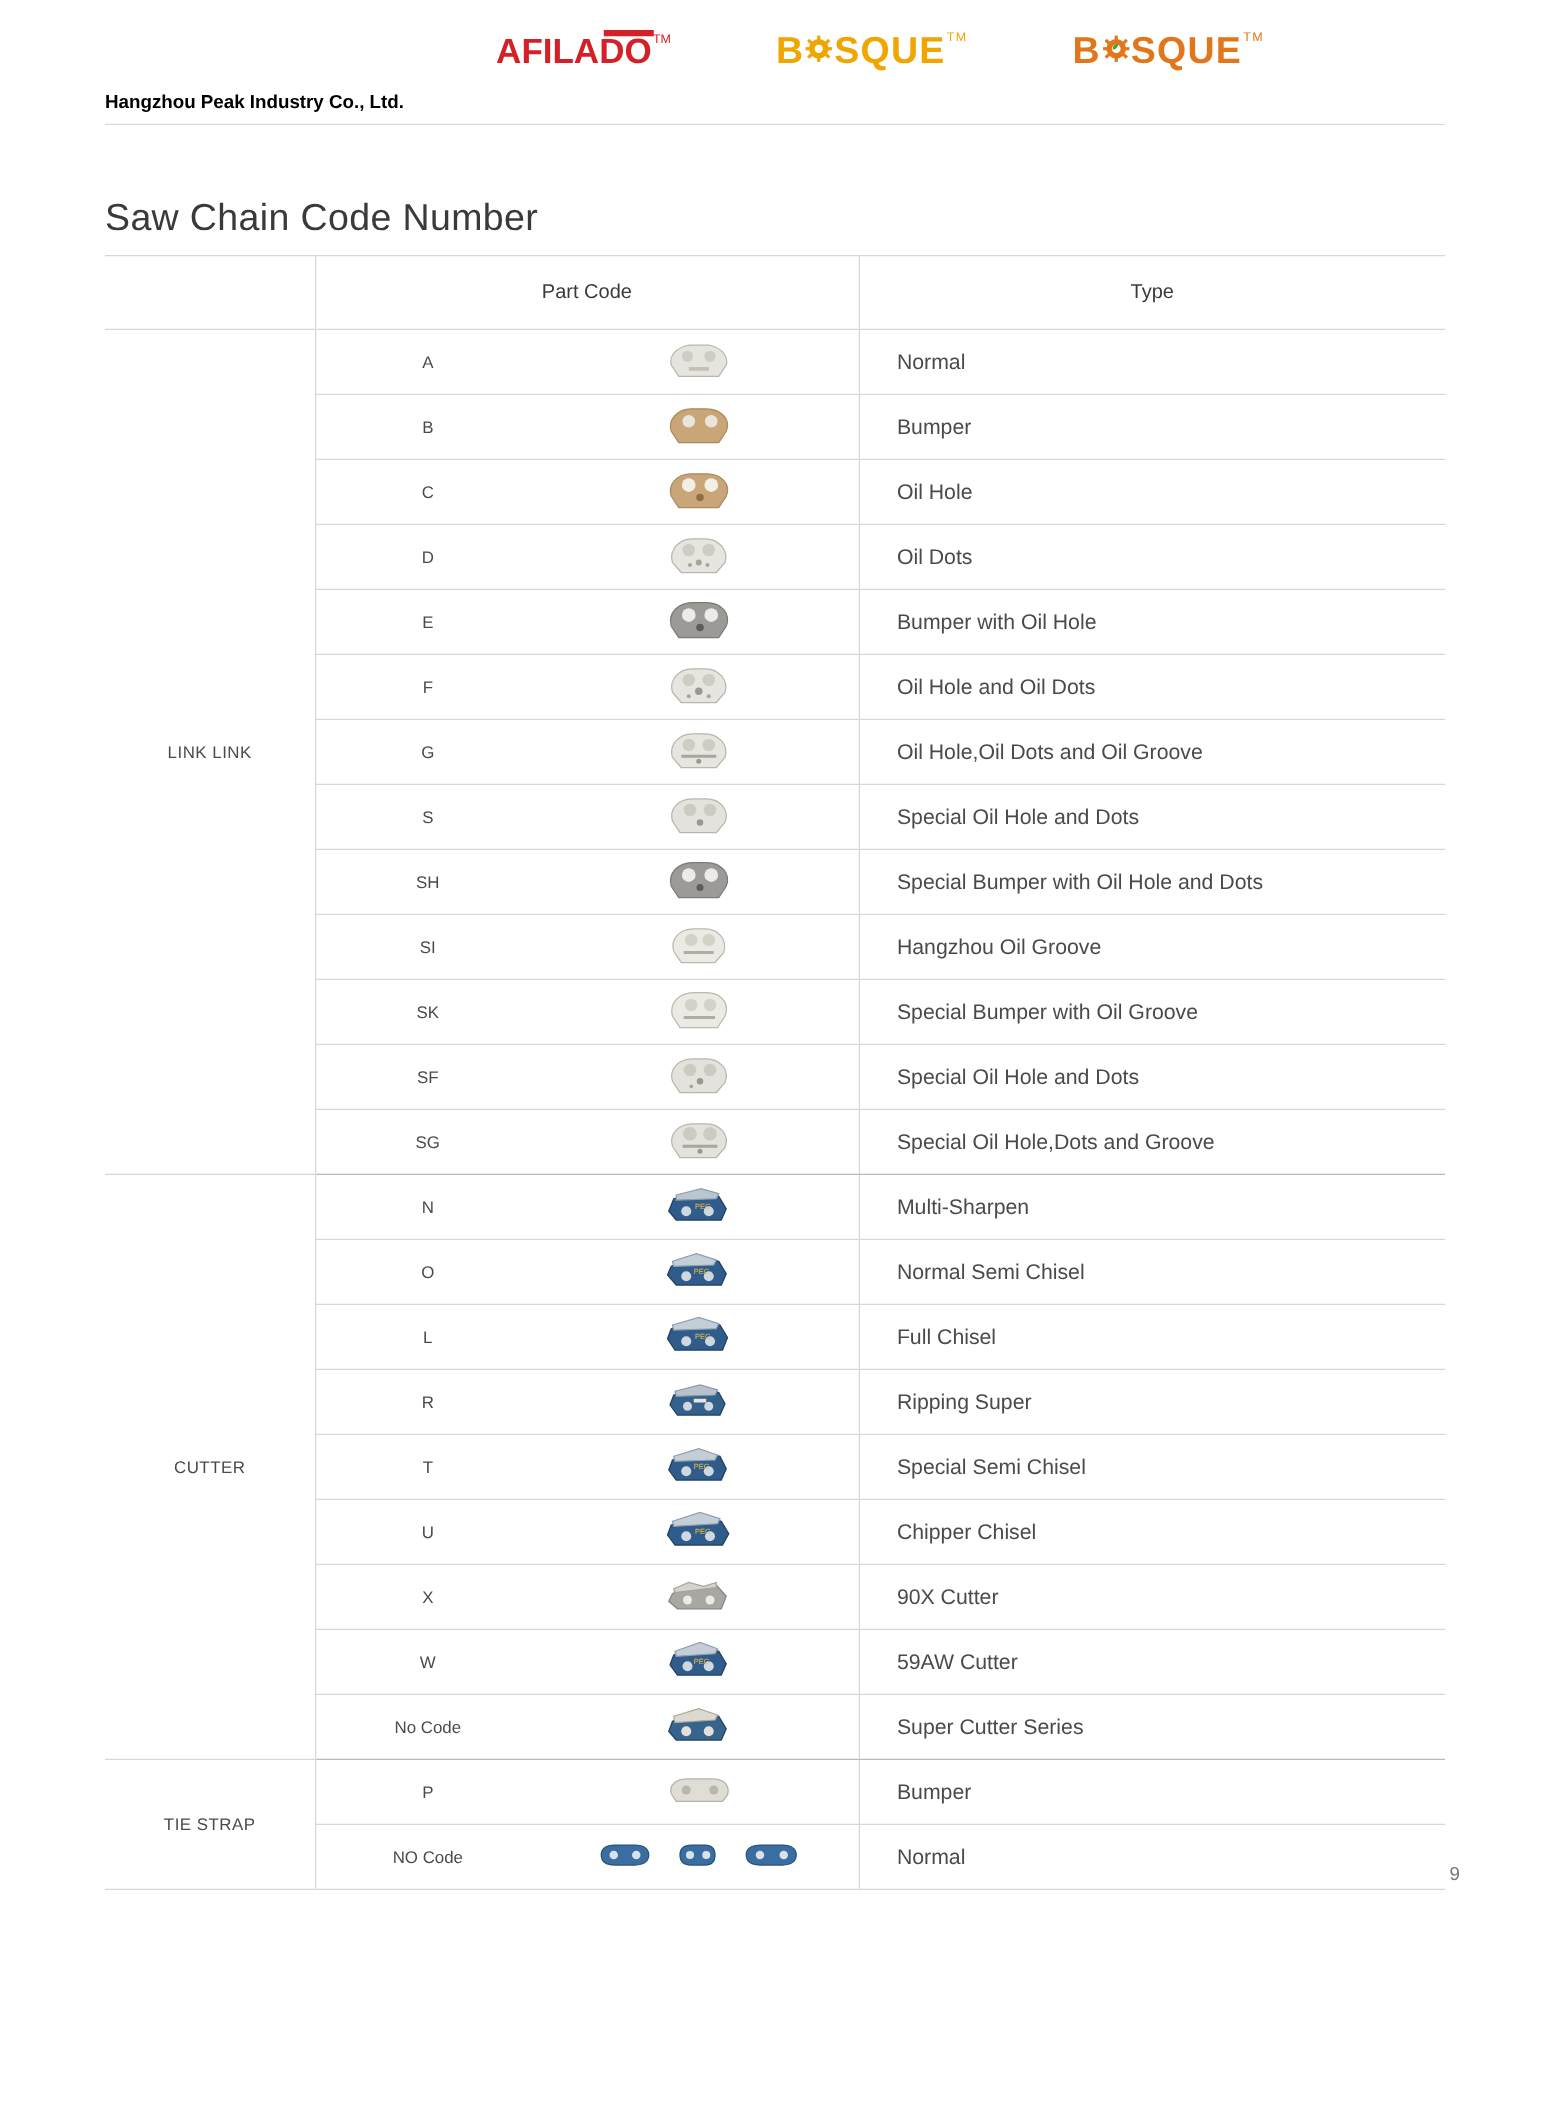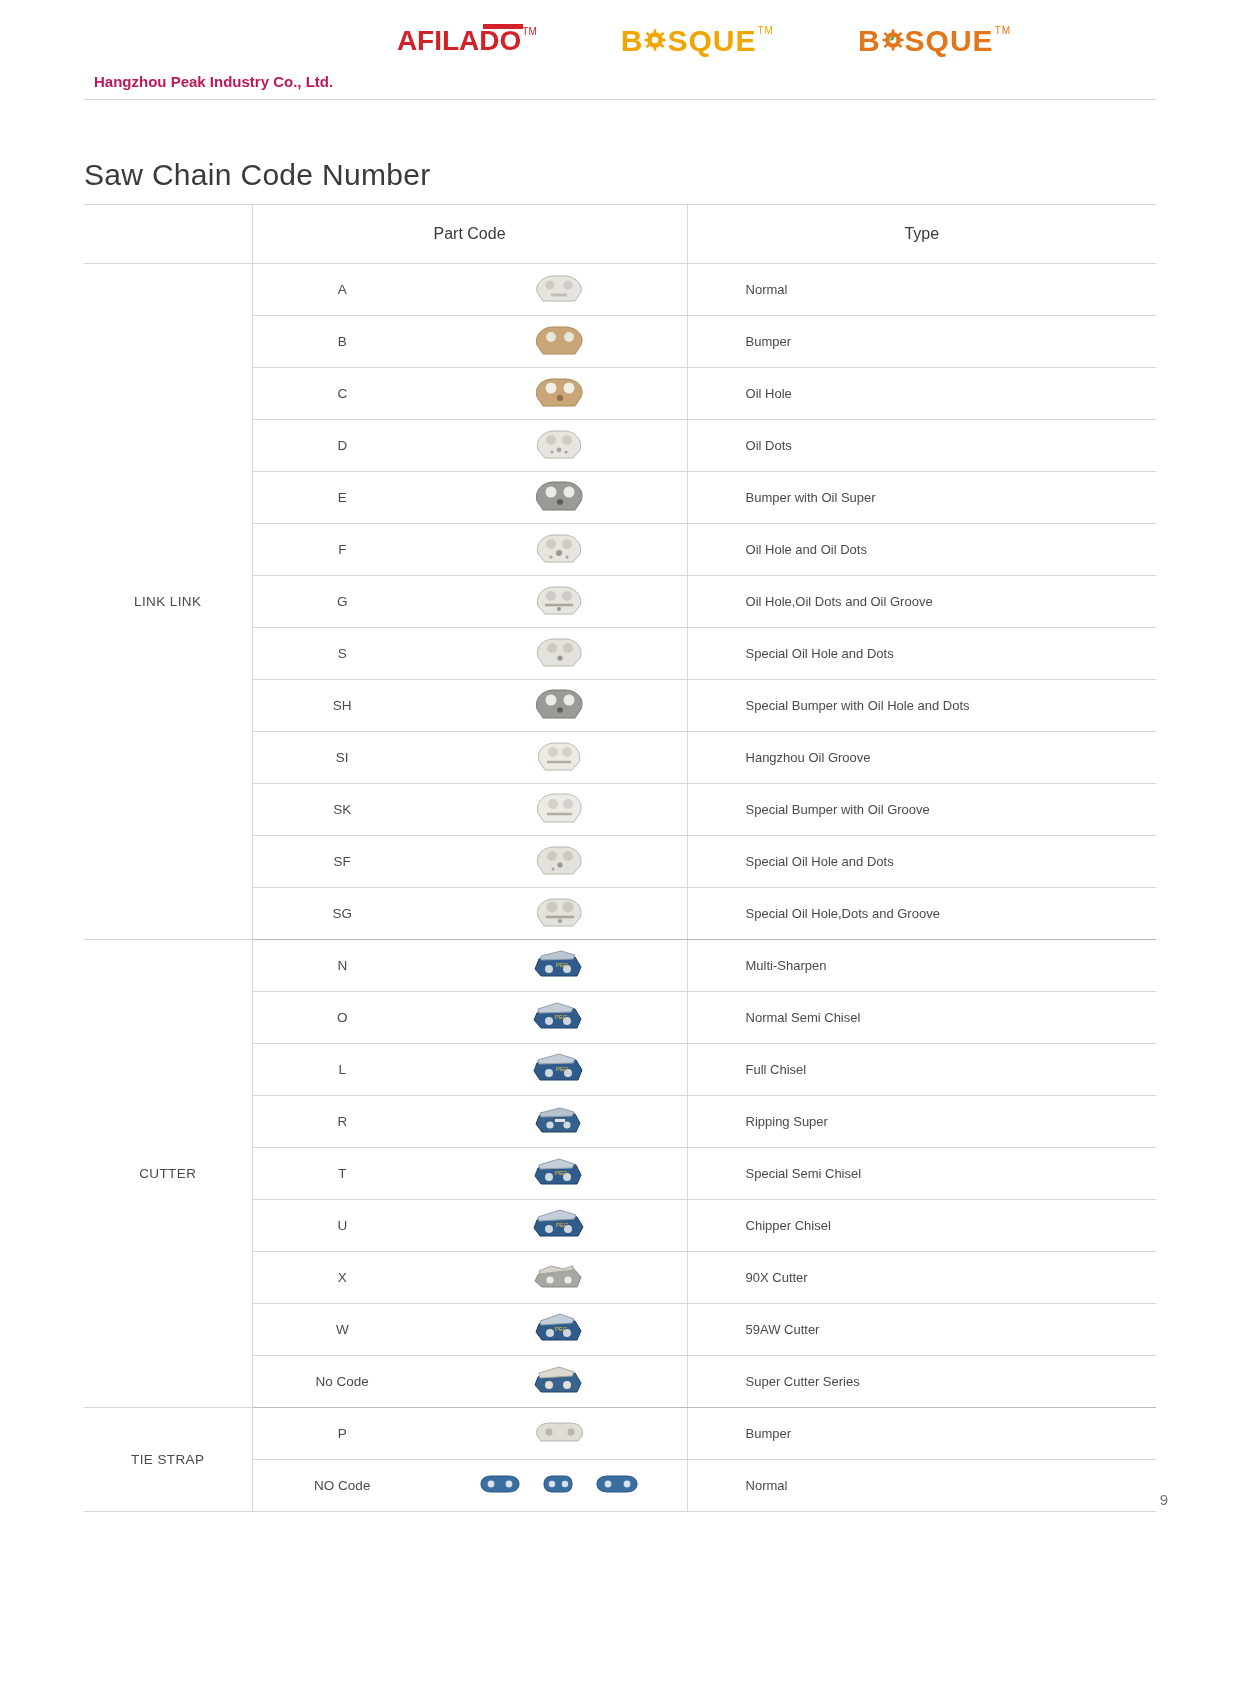--- a/index.html
+++ b/index.html
@@ -78,23 +78,22 @@
     width: 22px;
     height: 22px;
     vertical-align: -3px;
     margin: 0 1px;
   }
   .company-line {
     position: absolute;
     left: 84px;
     bottom: 20px;
     font-size: 15px;
-    color: #be185d;
+    color: #000000;
     font-weight: bold;
-    margin-left: 10px;
   }
   .header-rule {
     position: absolute;
     left: 84px;
     right: 84px;
     bottom: 10px;
     height: 1px;
     background: #d9d9d9;
   }
 
@@ -138,22 +137,22 @@
   .code-table tbody td { height: 51px; }
   td.cell-code {
     text-align: center;
     font-size: 13.5px;
     color: #4a4a4a;
   }
   td.cell-img {
     text-align: center;
   }
   td.cell-type {
-    padding-left: 58px;
-    font-size: 13px;
+    padding-left: 30px;
+    font-size: 17px;
     color: #4a4a4a;
   }
   td.cell-group {
     text-align: center;
     font-size: 13.5px;
     color: #4a4a4a;
     letter-spacing: 0.4px;
   }
   .group-sep td { border-bottom: 1px solid #b9b9b9; }
 
@@ -325,21 +324,21 @@
       <td class="cell-img">
         <span class="part-img">
           <svg width="56" height="34" viewBox="0 0 56 34">
               <path d="M6 22 C3 11 12 3 23 3 L34 3 C46 3 54 12 50 22 L44 31 L12 31 Z" fill="#9c9a96" stroke="#7d7b78"></path>
               <circle cx="20" cy="13" r="5.5" fill="#ecebe7"></circle>
               <circle cx="38" cy="13" r="5.5" fill="#ecebe7"></circle>
               <circle cx="29" cy="23" r="3" fill="#5e5c59"></circle>
             </svg>
         </span>
       </td>
-      <td class="cell-type vline-l">Bumper with Oil Super</td>
+      <td class="cell-type vline-l">Bumper with Oil Hole</td>
     </tr>
     <tr>
       <td class="cell-code vline-l">F</td>
       <td class="cell-img">
         <span class="part-img">
           <svg width="56" height="34" viewBox="0 0 56 34">
               <path d="M7 23 C4 13 12 4 23 4 L33 4 C44 4 52 13 49 23 L42 31 L14 31 Z" fill="#e7e5df" stroke="#b9b6ae"></path>
               <circle cx="20" cy="13" r="5" fill="#cfccc4"></circle>
               <circle cx="36" cy="13" r="5" fill="#cfccc4"></circle>
               <circle cx="28" cy="22" r="3" fill="#9b9890"></circle>

